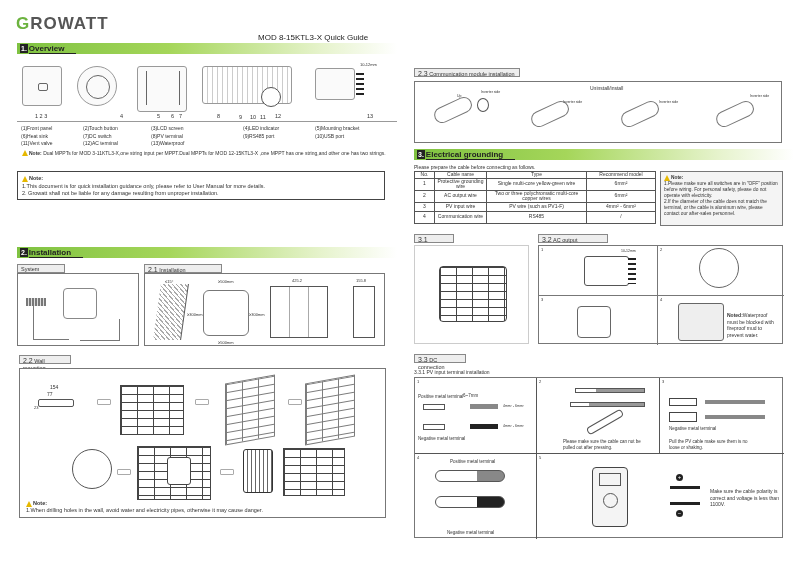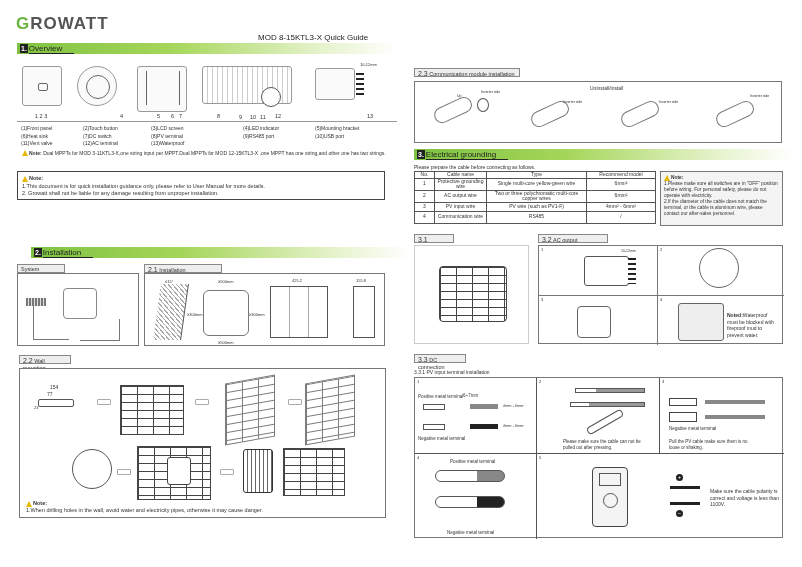--- a/index.html
+++ b/index.html
@@ -3,21 +3,21 @@
 <meta charset="utf-8">
 <style>
 *{box-sizing:border-box;margin:0;padding:0}
 body{width:802px;height:567px;background:#fff;font-family:"Liberation Sans",sans-serif;color:#333;position:relative;overflow:hidden;font-size:5px}
 .abs{position:absolute}
 .logo{left:16px;top:14px;font-size:17px;font-weight:bold;color:#555;letter-spacing:1px}
 .logo .g{color:#6cb33f}
 .doc-title{left:258px;top:33px;font-size:8px;color:#222}
 .sec-bar{height:11px;background:linear-gradient(90deg,#7fc241 0%,#a5d65a 40%,#e6f3cc 80%,#fff 100%);display:flex;align-items:center}
 .sec-num{background:#222;color:#fff;font-weight:bold;font-size:7px;padding:0 1px;margin-left:3px;height:9px;line-height:9px}
-.sec-lbl{font-weight:normal;font-size:8px;color:#222;margin-left:1px;border-bottom:1px solid #222;padding-right:12px}
+.sec-lbl{font-weight:bold;font-size:8px;color:#222;margin-left:1px;border-bottom:1px solid #222;padding-right:12px}
 .sub-tab{border:1px solid #888;background:#eee;font-size:5.5px;padding:1px 3px;color:#333;height:9px;line-height:7px}
 .sub-tab b{font-size:7px;font-weight:normal}
 .box{border:1px solid #777;background:#fff}
 .note-box{border:1px solid #444;padding:2px 4px;font-size:5.5px;line-height:8px}
 .warn{display:inline-block;width:0;height:0;border-left:3.5px solid transparent;border-right:3.5px solid transparent;border-bottom:6px solid #e6b800;vertical-align:middle;margin-right:1px}
 .parts{font-size:5px;line-height:7.5px;display:grid;grid-template-columns:62px 68px 92px 72px 80px}
 .labels span{position:absolute;font-size:5.5px}
 .gray{background:#f4f4f4}
 .fig{position:absolute;border:1px solid #999;background:#fafafa;border-radius:3px}
 .brick{background-image:linear-gradient(#444 1px,transparent 1px),linear-gradient(90deg,#444 1px,transparent 1px);background-size:16px 8px;background-color:#fff;border:1px solid #444}
@@ -89,21 +89,21 @@
   <div style="font-size:5px;line-height:6.5px;margin-top:2px;padding-left:1px">
     <span class="warn"></span><b>Note:</b> <span>Dual MPPTs for MOD 3-11KTL3-X,one string input per MPPT.Dual MPPTs for MOD 12-15KTL3-X ,one MPPT has one string,and other one has two strings.</span>
   </div>
 </div>
 <div class="abs note-box" style="left:17px;top:171px;width:368px;height:29px">
   <div><span class="warn"></span><b>Note:</b></div>
   <div>1.This document is for quick installation guidance only, please refer to User Manual for more details.</div>
   <div style="margin-top:-1px">2. Growatt shall not be liable for any damage resulting from unproper installation.</div>
 </div>
 
-<div class="abs sec-bar" style="left:31px;top:247px;width:380px">
+<div class="abs sec-bar" style="left:17px;top:247px;width:380px">
   <span class="sec-num">2.</span>
     <span class="sec-lbl">Installation</span>
 </div>
 <div class="abs sub-tab" style="left:17px;top:264px;width:48px">System overview</div>
 <div class="abs sub-tab" style="left:144px;top:264px;width:78px"><b>2.1</b> <span>Installation requirements</span></div>
 <div class="abs box" style="left:17px;top:273px;width:122px;height:73px">
   <div style="position:absolute;left:45px;top:14px;width:34px;height:31px;border:1px solid #888;border-radius:4px"></div>
   <div style="position:absolute;left:8px;top:24px;width:20px;height:8px;background:repeating-linear-gradient(90deg,#777 0 2px,#ddd 2px 3px)"></div>
   <div style="position:absolute;left:15px;top:32px;width:36px;height:34px;border-left:1px solid #777;border-bottom:1px solid #777"></div>
   <div style="position:absolute;left:62px;top:45px;width:40px;height:22px;border-right:1px solid #777;border-bottom:1px solid #777"></div>

